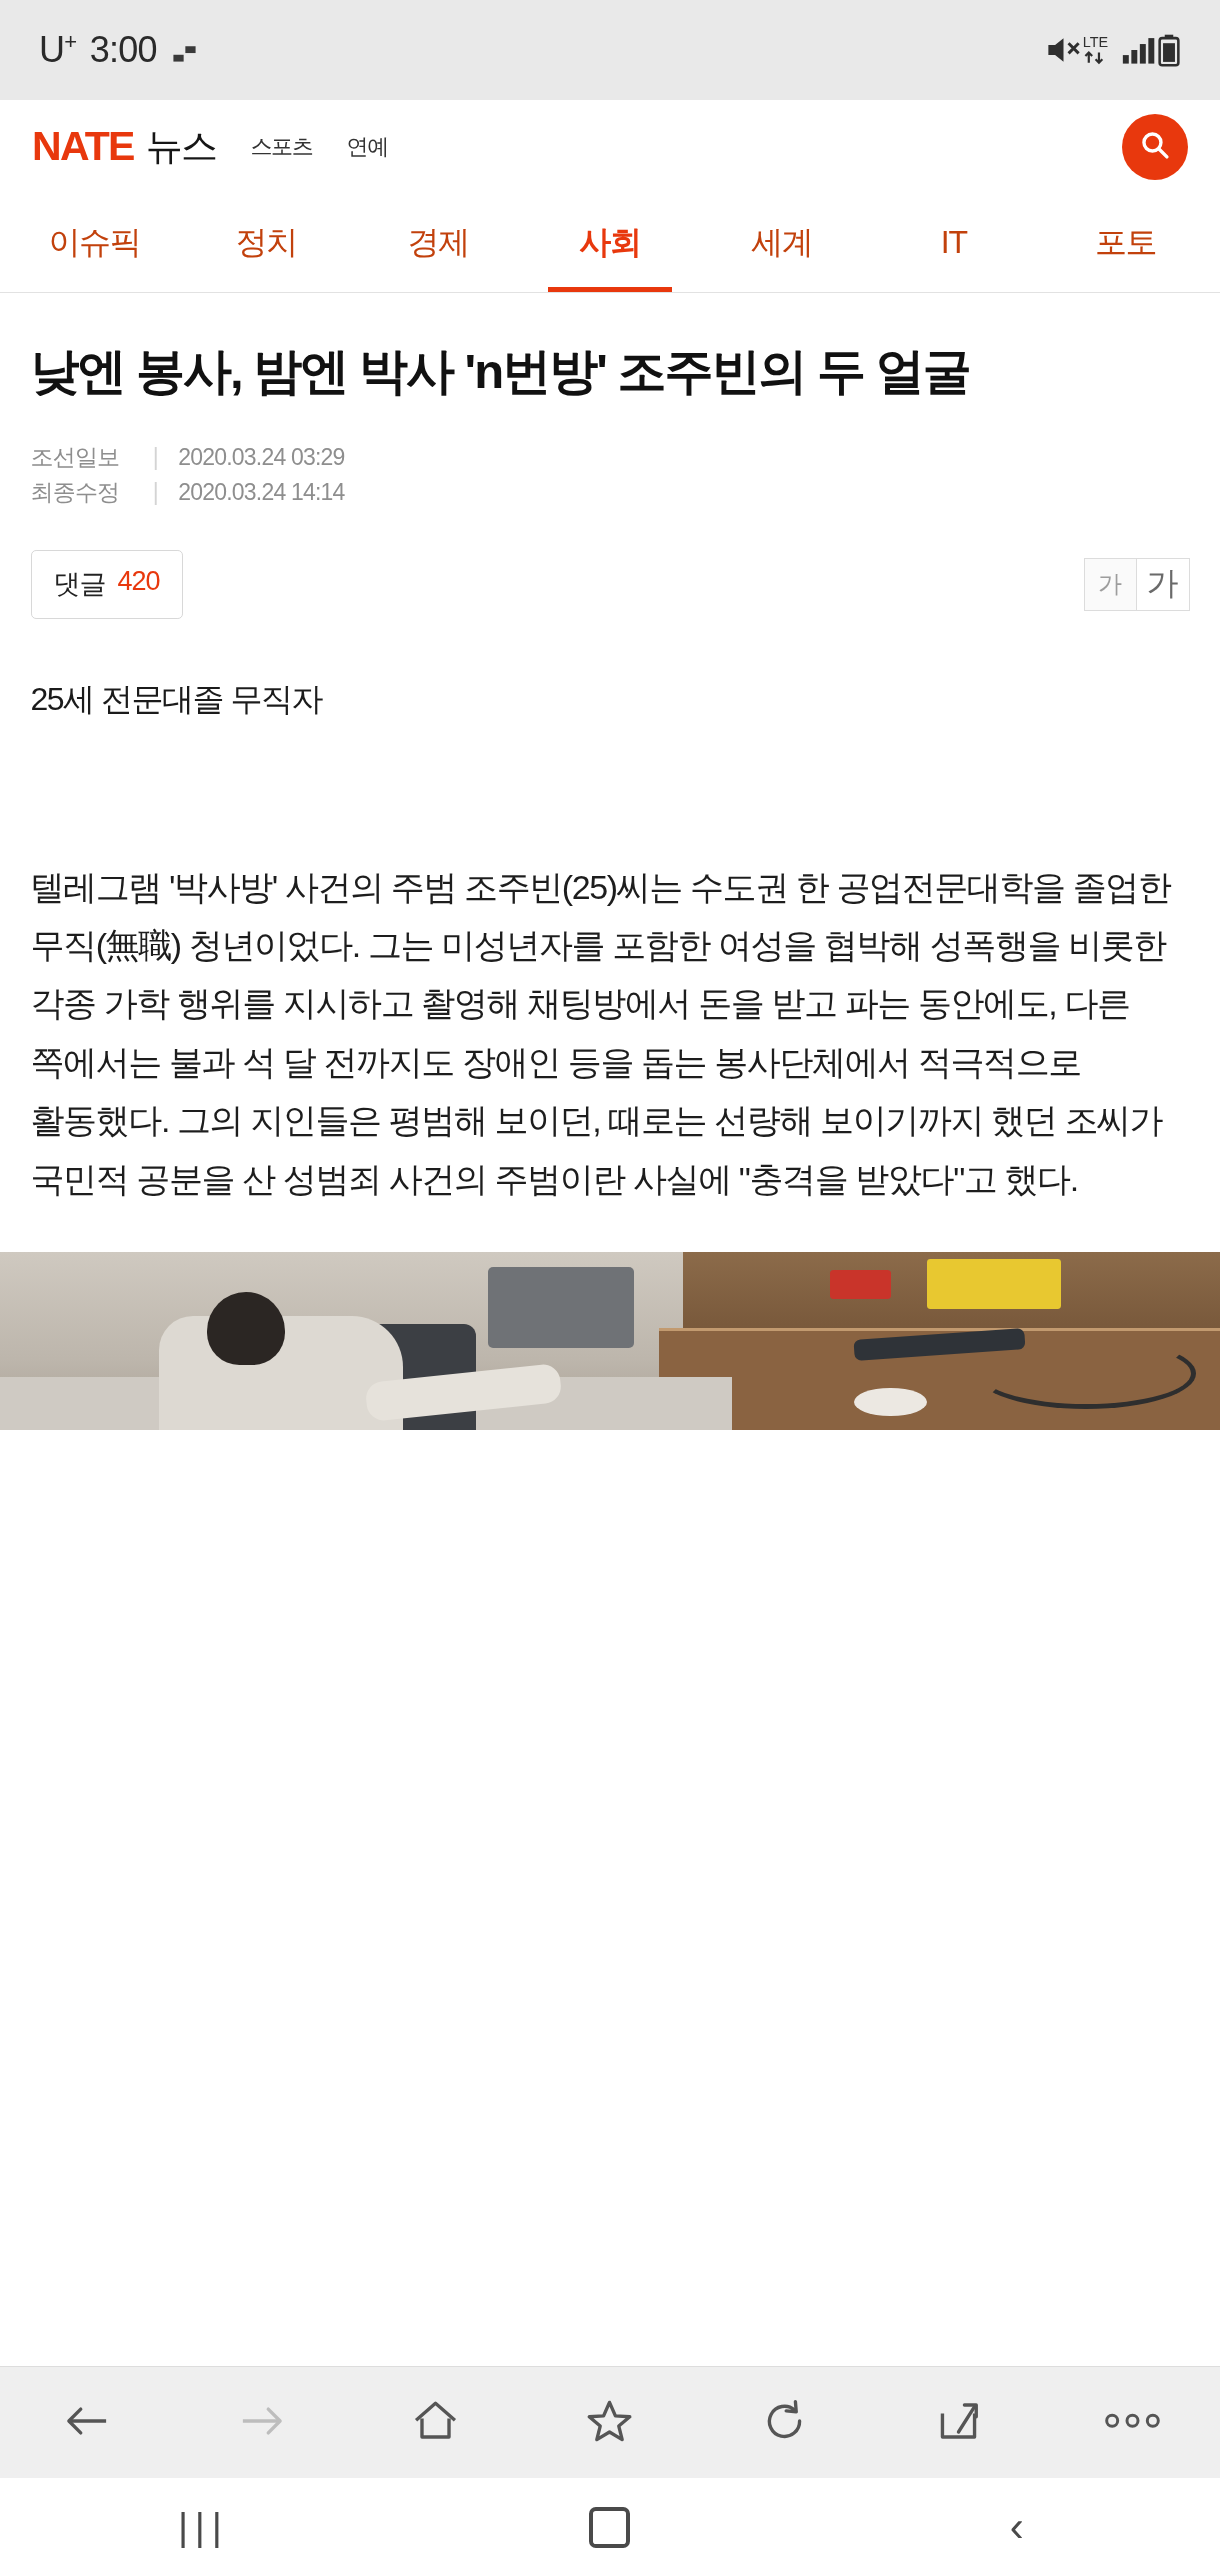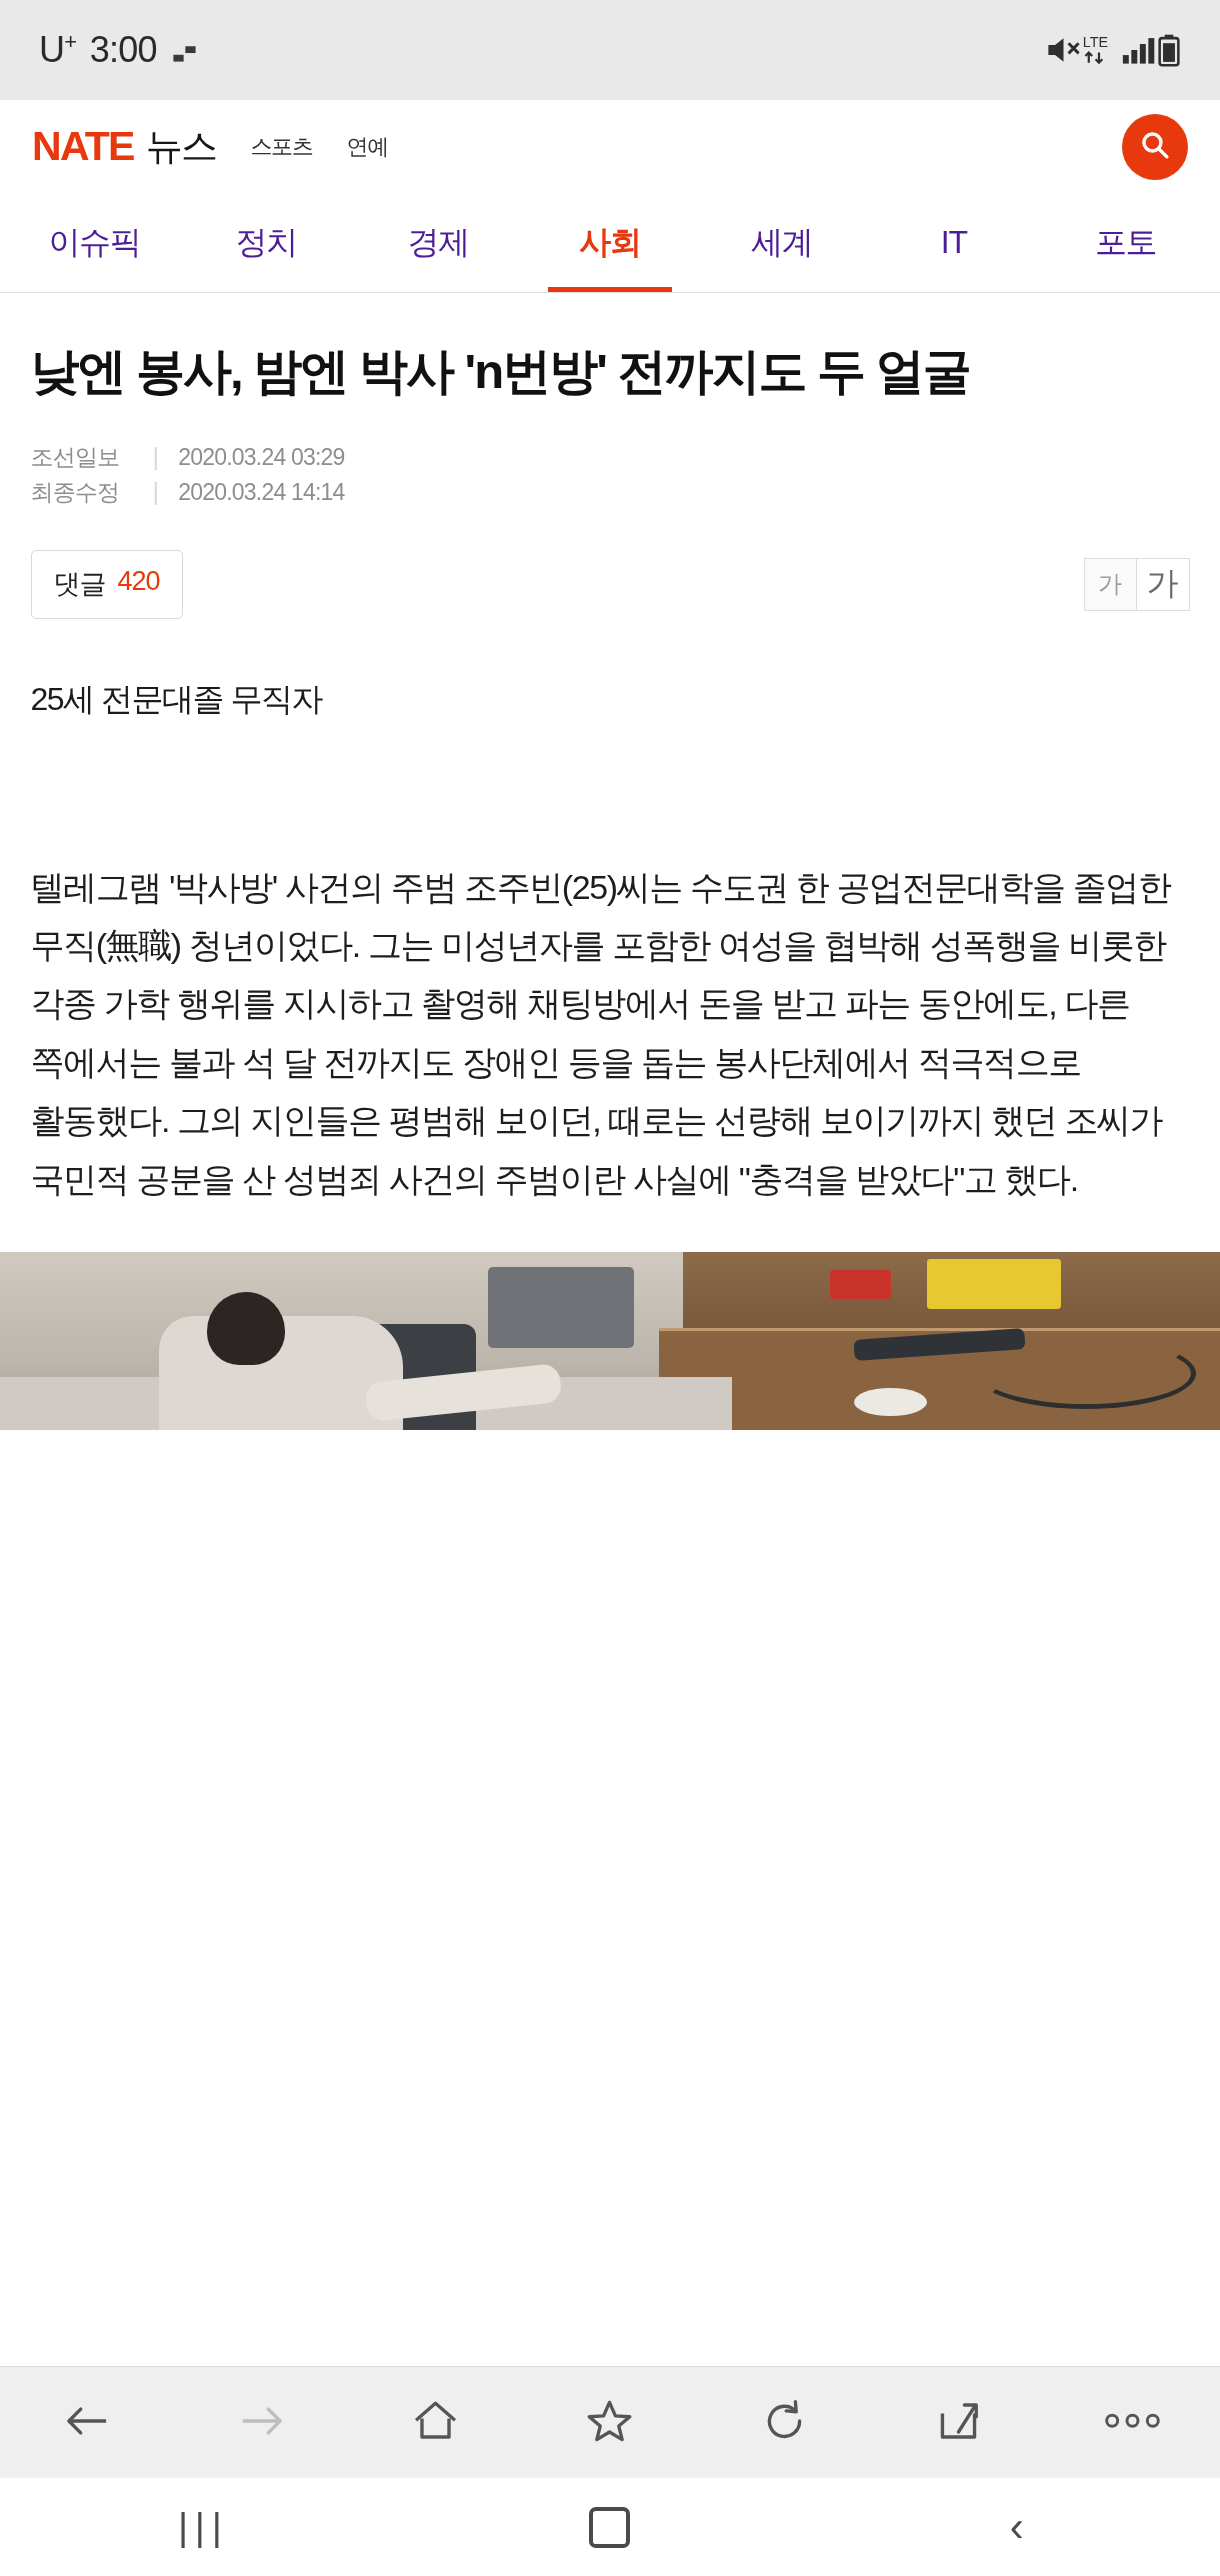--- a/index.html
+++ b/index.html
@@ -102,21 +102,21 @@
     border-bottom: 1.7px solid #e2e2e2;
     padding: 0 8.5px;
     flex: 0 0 auto;
   }
   .tab {
     flex: 1 1 0;
     display: flex;
     align-items: center;
     justify-content: center;
     font-size: 32px;
-    color: #4c1d95;
+    color: #c2410c;
     letter-spacing: -1.3px;
     position: relative;
   }
   .tab.active { color: #e8380d; font-weight: bold; }
   .tab.active::after {
     content: "";
     position: absolute;
     left: 14%;
     right: 14%;
     bottom: 0;
@@ -383,21 +383,21 @@
     <div class="tab">이슈픽</div>
     <div class="tab">정치</div>
     <div class="tab">경제</div>
     <div class="tab active">사회</div>
     <div class="tab">세계</div>
     <div class="tab">IT</div>
     <div class="tab">포토</div>
   </div>
 
   <div class="article">
-    <h1 class="headline">낮엔 봉사, 밤엔 박사 'n번방' 전까지도 두 얼굴</h1>
+    <h1 class="headline">낮엔 봉사, 밤엔 박사 'n번방' 조주빈의 두 얼굴</h1>
 
     <div class="meta">
       <div class="meta-row">
         <span class="meta-label">조선일보</span>
         <span class="meta-sep">|</span>
         <span class="meta-value">2020.03.24 03:29</span>
       </div>
       <div class="meta-row">
         <span class="meta-label">최종수정</span>
         <span class="meta-sep">|</span>

